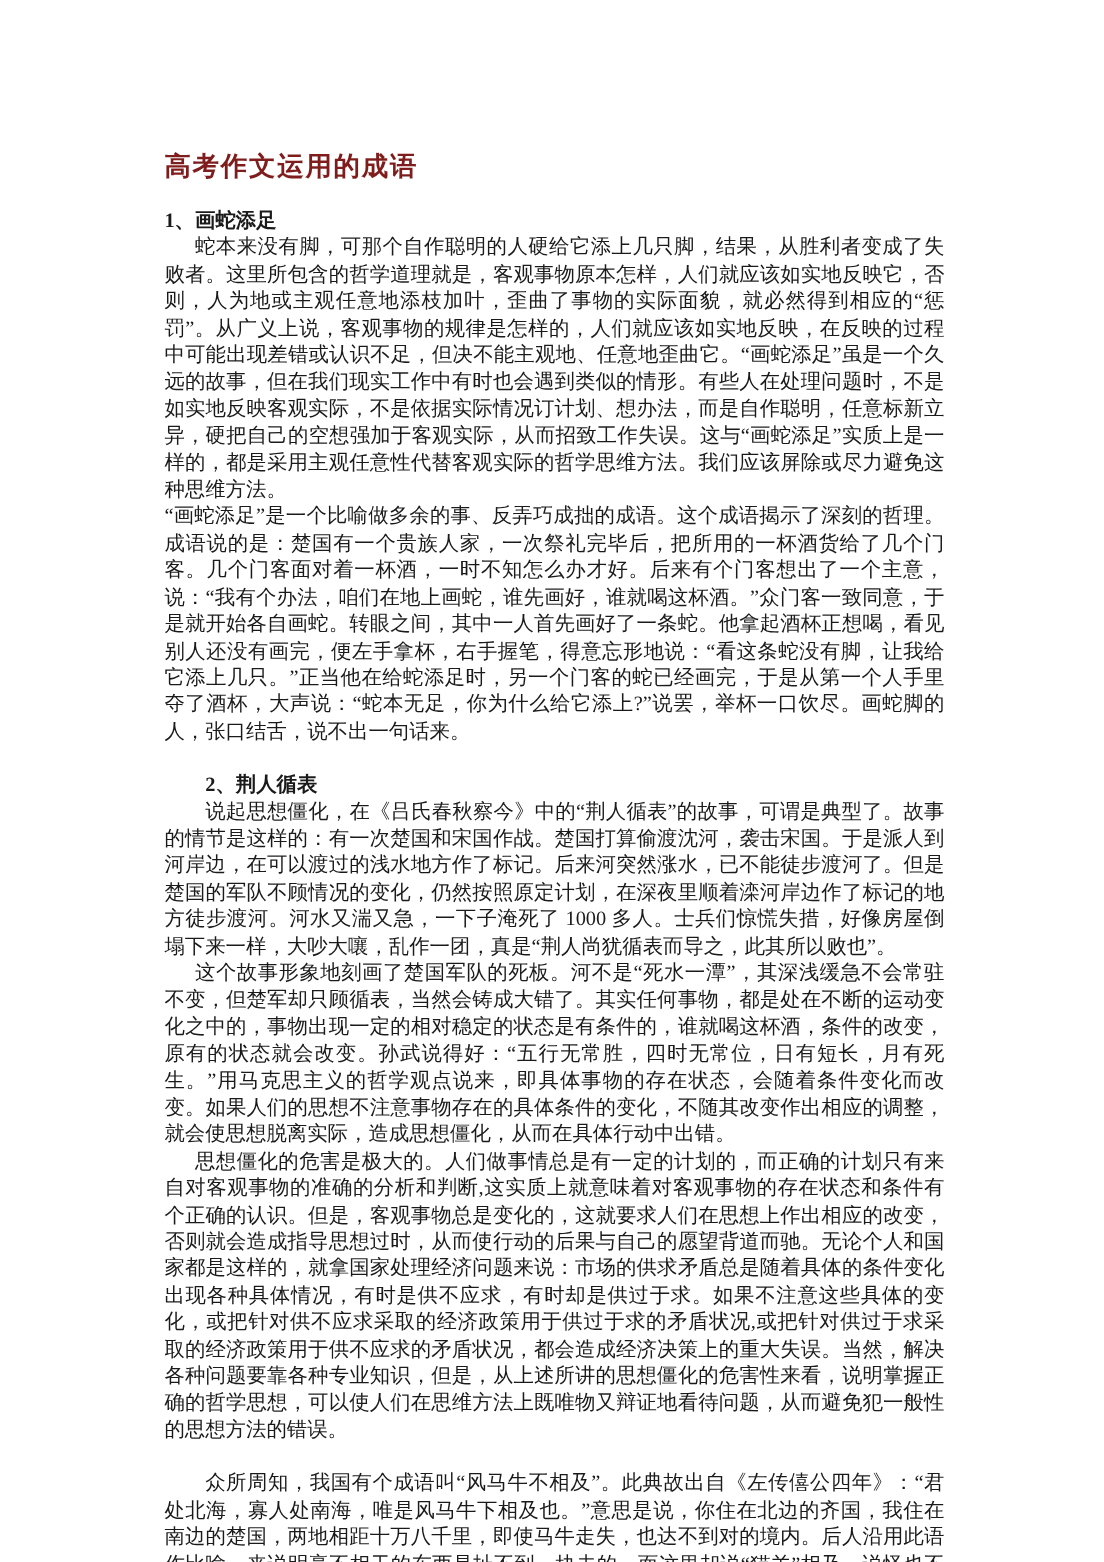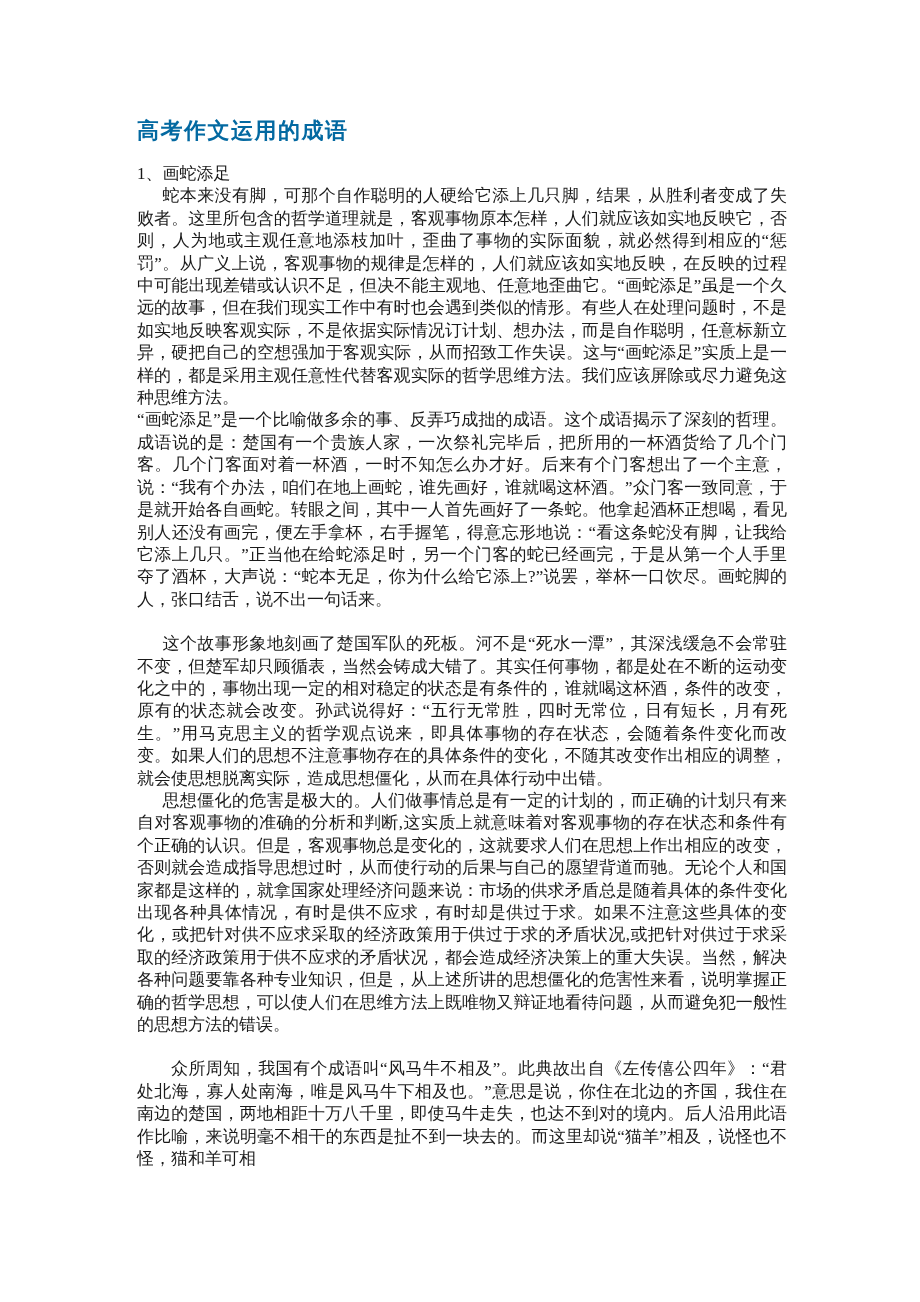--- a/index.html
+++ b/index.html
@@ -11,37 +11,37 @@
     position: relative;
     width: 920px;
     height: 1302px;
     background: #ffffff;
     box-sizing: border-box;
     padding: 118px 133px 0 137px;
     overflow: hidden;
     color: #1a1a1a;
   }
   .doc-title {
-    font-family: Liberation Serif, serif;
+    font-family: Liberation Mono, monospace;
     font-weight: bold;
     font-size: 22px;
     line-height: 26px;
     letter-spacing: 1.5px;
-    margin: 0 0 19px 0;
-    color: #0369a1;
+    margin: 10px 0 19px 0;
+    color: #7f1d1d;
   }
   .doc-body {
     font-family: "Liberation Serif", serif;
     font-size: 17px;
     line-height: 22.4px;
   }
   .section { margin: 0; }
   .section + .section { margin-top: 22px; }
   .section-heading {
-    font-weight: normal;
+    font-weight: bold;
     font-size: 17px;
     line-height: 22.4px;
     margin: 0;
   }
   .section-heading.indented { padding-left: 2em; }
   .para {
     margin: 0;
     text-align: justify;
     text-justify: inter-ideograph;
   }
@@ -57,20 +57,22 @@
 
   <div class="doc-body">
 
     <div class="section">
       <div class="section-heading">1、画蛇添足</div>
       <p class="para indented-small">蛇本来没有脚，可那个自作聪明的人硬给它添上几只脚，结果，从胜利者变成了失败者。这里所包含的哲学道理就是，客观事物原本怎样，人们就应该如实地反映它，否则，人为地或主观任意地添枝加叶，歪曲了事物的实际面貌，就必然得到相应的“惩罚”。从广义上说，客观事物的规律是怎样的，人们就应该如实地反映，在反映的过程中可能出现差错或认识不足，但决不能主观地、任意地歪曲它。“画蛇添足”虽是一个久远的故事，但在我们现实工作中有时也会遇到类似的情形。有些人在处理问题时，不是如实地反映客观实际，不是依据实际情况订计划、想办法，而是自作聪明，任意标新立异，硬把自己的空想强加于客观实际，从而招致工作失误。这与“画蛇添足”实质上是一样的，都是采用主观任意性代替客观实际的哲学思维方法。我们应该屏除或尽力避免这种思维方法。</p>
       <p class="para">“画蛇添足”是一个比喻做多余的事、反弄巧成拙的成语。这个成语揭示了深刻的哲理。成语说的是：楚国有一个贵族人家，一次祭礼完毕后，把所用的一杯酒货给了几个门客。几个门客面对着一杯酒，一时不知怎么办才好。后来有个门客想出了一个主意，说：“我有个办法，咱们在地上画蛇，谁先画好，谁就喝这杯酒。”众门客一致同意，于是就开始各自画蛇。转眼之间，其中一人首先画好了一条蛇。他拿起酒杯正想喝，看见别人还没有画完，便左手拿杯，右手握笔，得意忘形地说：“看这条蛇没有脚，让我给它添上几只。”正当他在给蛇添足时，另一个门客的蛇已经画完，于是从第一个人手里夺了酒杯，大声说：“蛇本无足，你为什么给它添上?”说罢，举杯一口饮尽。画蛇脚的人，张口结舌，说不出一句话来。</p>
     </div>
 
     <div class="section">
+      <div class="section-heading indented">2、荆人循表</div>
+      <p class="para indented">说起思想僵化，在《吕氏春秋察今》中的“荆人循表”的故事，可谓是典型了。故事的情节是这样的：有一次楚国和宋国作战。楚国打算偷渡沈河，袭击宋国。于是派人到河岸边，在可以渡过的浅水地方作了标记。后来河突然涨水，已不能徒步渡河了。但是楚国的军队不顾情况的变化，仍然按照原定计划，在深夜里顺着滦河岸边作了标记的地方徒步渡河。河水又湍又急，一下子淹死了 1000 多人。士兵们惊慌失措，好像房屋倒塌下来一样，大吵大嚷，乱作一团，真是“荆人尚犹循表而导之，此其所以败也”。</p>
       <p class="para indented-small">这个故事形象地刻画了楚国军队的死板。河不是“死水一潭”，其深浅缓急不会常驻不变，但楚军却只顾循表，当然会铸成大错了。其实任何事物，都是处在不断的运动变化之中的，事物出现一定的相对稳定的状态是有条件的，谁就喝这杯酒，条件的改变，原有的状态就会改变。孙武说得好：“五行无常胜，四时无常位，日有短长，月有死生。”用马克思主义的哲学观点说来，即具体事物的存在状态，会随着条件变化而改变。如果人们的思想不注意事物存在的具体条件的变化，不随其改变作出相应的调整，就会使思想脱离实际，造成思想僵化，从而在具体行动中出错。</p>
       <p class="para indented-small">思想僵化的危害是极大的。人们做事情总是有一定的计划的，而正确的计划只有来自对客观事物的准确的分析和判断,这实质上就意味着对客观事物的存在状态和条件有个正确的认识。但是，客观事物总是变化的，这就要求人们在思想上作出相应的改变，否则就会造成指导思想过时，从而使行动的后果与自己的愿望背道而驰。无论个人和国家都是这样的，就拿国家处理经济问题来说：市场的供求矛盾总是随着具体的条件变化出现各种具体情况，有时是供不应求，有时却是供过于求。如果不注意这些具体的变化，或把针对供不应求采取的经济政策用于供过于求的矛盾状况,或把针对供过于求采取的经济政策用于供不应求的矛盾状况，都会造成经济决策上的重大失误。当然，解决各种问题要靠各种专业知识，但是，从上述所讲的思想僵化的危害性来看，说明掌握正确的哲学思想，可以使人们在思维方法上既唯物又辩证地看待问题，从而避免犯一般性的思想方法的错误。</p>
     </div>
 
     <div class="section">
       <p class="para indented">众所周知，我国有个成语叫“风马牛不相及”。此典故出自《左传僖公四年》：“君处北海，寡人处南海，唯是风马牛下相及也。”意思是说，你住在北边的齐国，我住在南边的楚国，两地相距十万八千里，即使马牛走失，也达不到对的境内。后人沿用此语作比喻，来说明毫不相干的东西是扯不到一块去的。而这里却说“猫羊”相及，说怪也不怪，猫和羊可相</p>
     </div>
 
   </div>
 </div>

